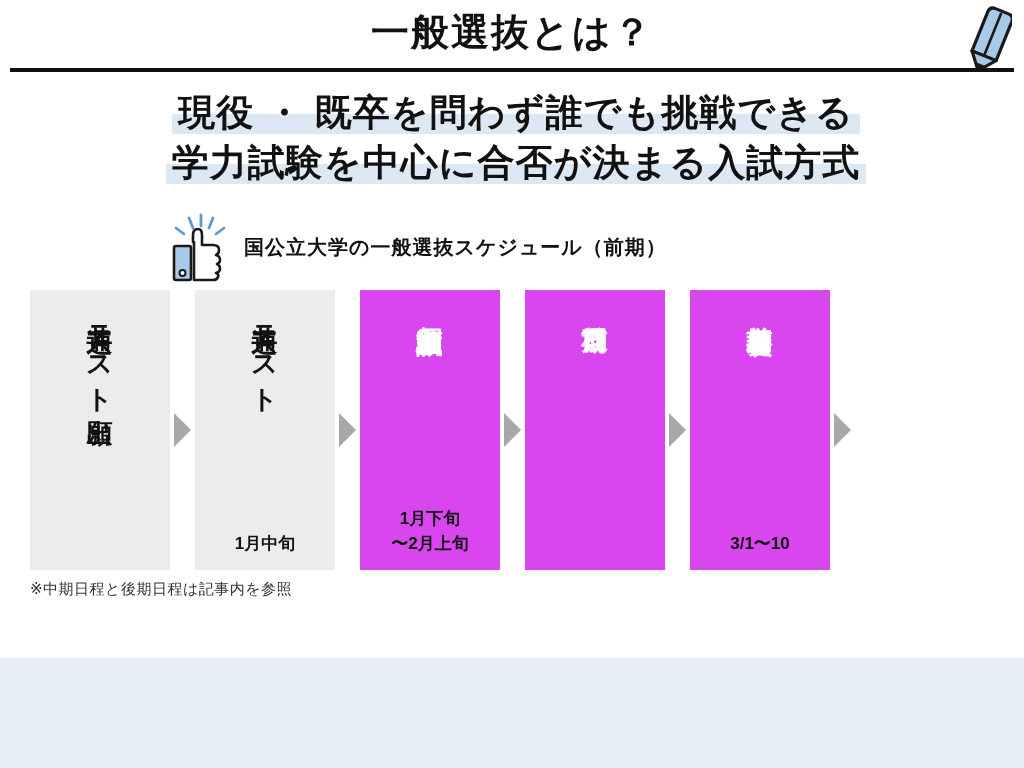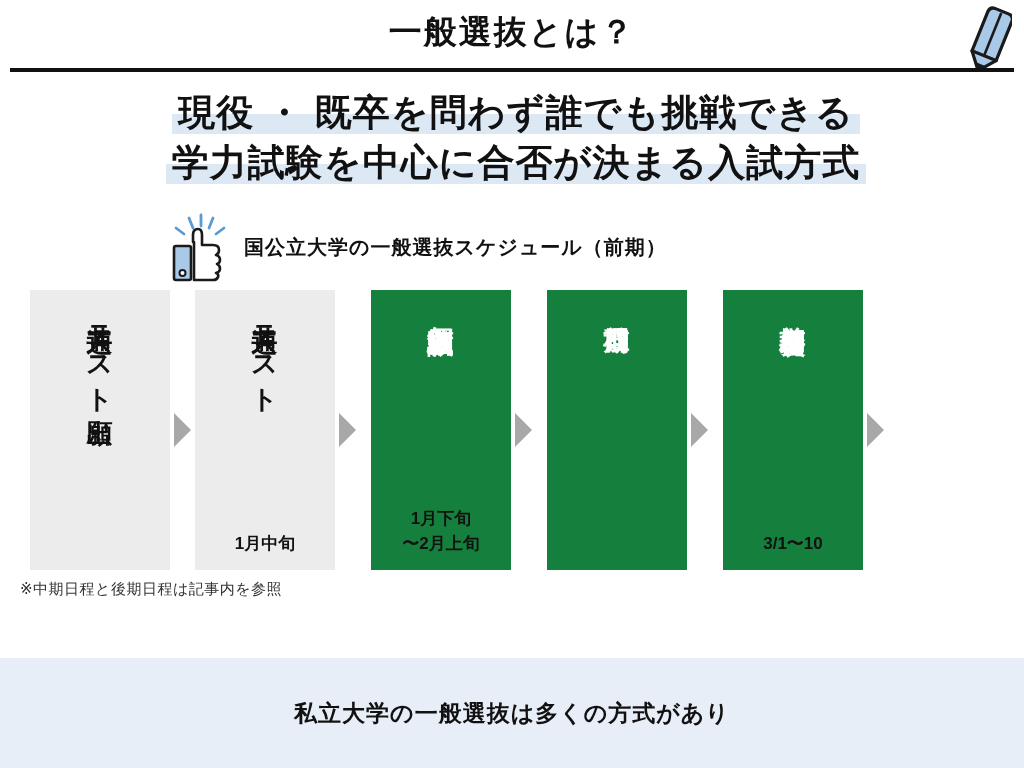--- a/index.html
+++ b/index.html
@@ -20,21 +20,21 @@
   #header {
     position: relative;
     height: 78px;
   }
   #page-title {
     position: absolute;
     left: 0;
     right: 0;
     top: 6px;
     text-align: center;
-    font-size: 33px;
+    font-size: 38px;
     font-weight: bold;
     letter-spacing: 2px;
     line-height: 52px;
     color: #111111;
   }
   #title-rule {
     position: absolute;
     left: 10px;
     right: 10px;
     top: 68px;
@@ -120,21 +120,21 @@
     position: relative;
     width: 140px;
     height: 280px;
     box-sizing: border-box;
     display: flex;
     flex-direction: column;
     align-items: center;
     flex: 0 0 auto;
   }
   .flow-step.gray { background: #ececec; }
-  .flow-step.orange { background: #15803d; margin-left: 11px; }
+  .flow-step.orange { background: #d946ef; }
 
   .step-title {
     margin-top: 16px;
     writing-mode: vertical-rl;
     text-orientation: upright;
     font-size: 26px;
     font-weight: bold;
     line-height: 1.08;
     letter-spacing: 1px;
     height: 196px;
@@ -171,21 +171,21 @@
     width: 0;
     height: 0;
     border-top: 17px solid transparent;
     border-bottom: 17px solid transparent;
     border-left: 17px solid #a8a8a8;
   }
 
   
   #footnote {
     margin-top: 10px;
-    padding-left: 20px;
+    padding-left: 30px;
     font-size: 15px;
     color: #333333;
     letter-spacing: 0.5px;
   }
 
   
   #bottom-banner {
     position: absolute;
     left: 0;
     right: 0;
@@ -279,14 +279,13 @@
     <div class="step-date">3/1〜10</div>
   </div>
   <div class="flow-arrow"></div>
 
 
 </div>
 
 <div id="footnote">※中期日程と後期日程は記事内を参照</div>
 
 <div id="bottom-banner">
-  <div class="banner-line">私立大学の一般選抜は多くの方式があり</div>
 </div>
 
 </body></html>

